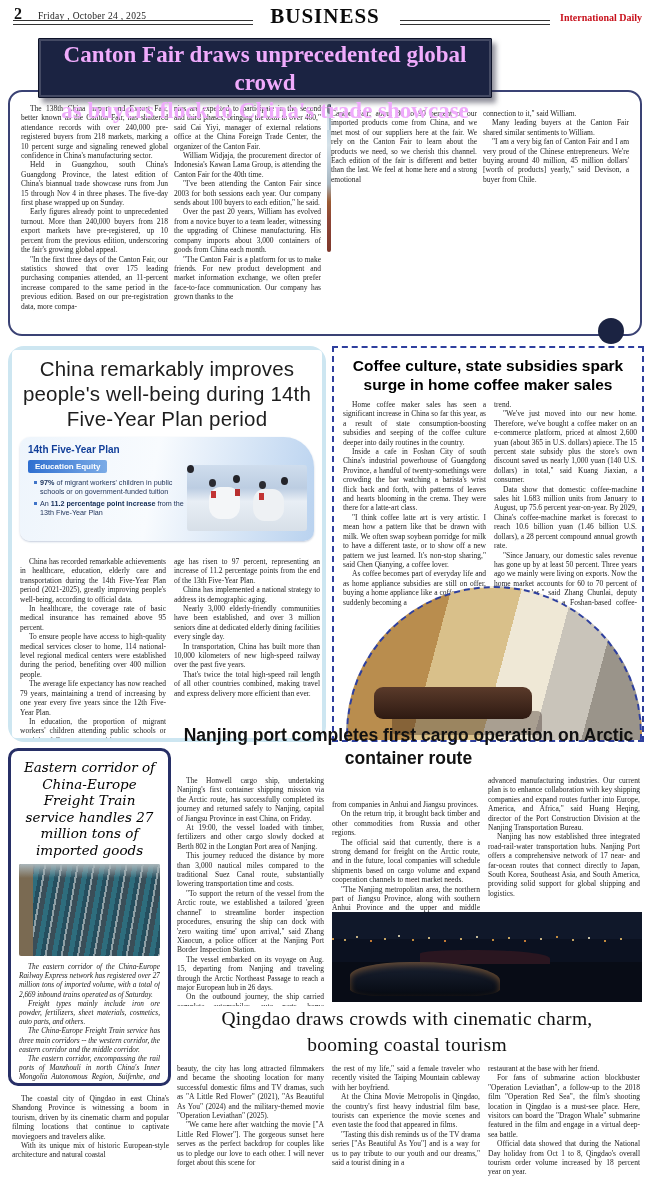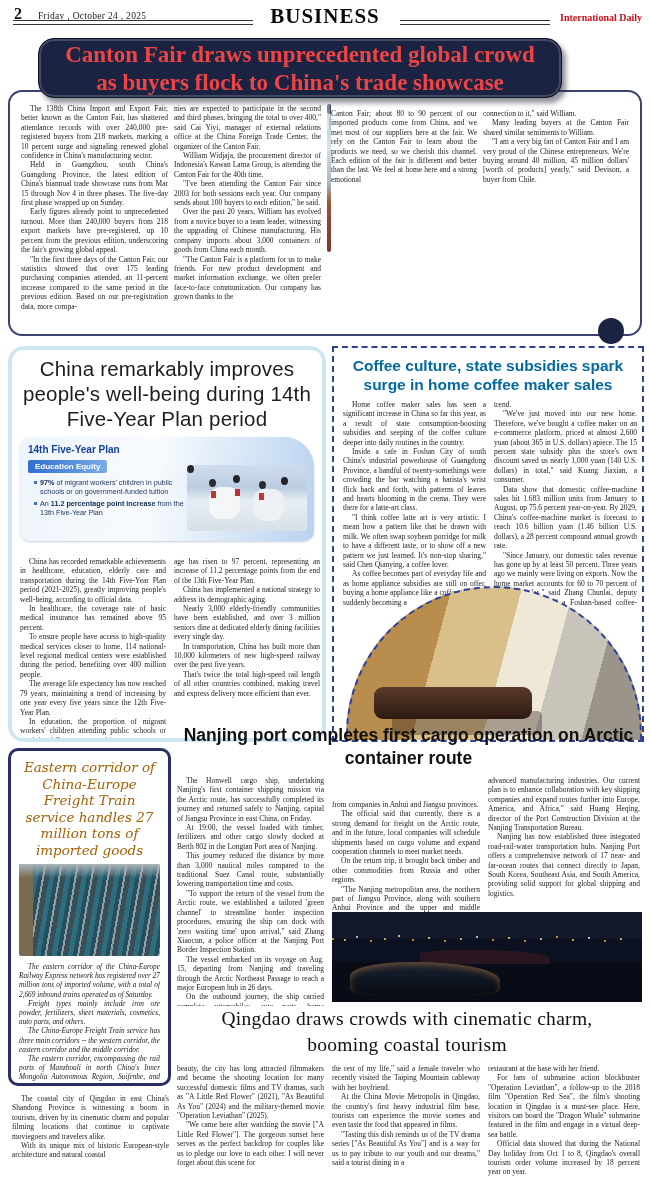--- a/index.html
+++ b/index.html
@@ -19,24 +19,24 @@
   .hdr-masthead{position:absolute;right:8px;top:12px;font-size:10px;font-weight:bold;color:#c8101b;}
 
   
   .body-text{overflow:hidden;}
   .body-text .para{margin:0;text-indent:9px;text-align:justify;
         font-size:7.5px;line-height:9.4px;color:#1b1b1b;}
   .cont .para:first-child{text-indent:0;}
   .sm .para{font-size:7.3px;line-height:9.2px;font-style:italic;}
 
   
-  .canton-banner{position:absolute;left:38px;top:38px;width:524px;height:60px;
-        background:#1b2342;border-radius:16px;border:1px solid #0d1228;
+  .canton-banner{position:absolute;left:38px;top:38px;width:454px;height:60px;
+        background:#1b2342;border-radius:1px;border:1px solid #0d1228;
         box-shadow:inset 0 0 0 2px rgba(255,255,255,.18), 4px 5px 5px rgba(40,40,60,.5);
-        text-align:center;color:#ef4444;font-weight:bold;font-size:23px;line-height:28px;
+        text-align:center;color:#f0abfc;font-weight:bold;font-size:23px;line-height:28px;
         padding-top:2px;box-sizing:border-box;z-index:5;}
   .canton-box{position:absolute;left:8px;top:90px;width:634px;height:246px;
         border:2px solid #3a4274;border-radius:14px;box-sizing:border-box;
         padding:12px 11px 6px 11px;z-index:1;}
   .canton-cols{display:flex;gap:6px;height:100%;}
   .canton-col{width:147px;flex:0 0 147px;}
   .canton-right{flex:1;display:flex;flex-direction:row;}
   .photo-canton{position:relative;width:100%;height:148px;border-radius:2px;overflow:hidden;
         background:
           linear-gradient(180deg,#8fa8ba 0%,#bcd2df 12%,#d7e3ea 28%,#bccbd6 42%,#a8b7c1 54%,#9a5a33 66%,#8e4536 78%,#7d382c 100%);}
@@ -49,21 +49,21 @@
   .photo-canton::after{content:"";position:absolute;left:0;top:0;width:100%;height:26px;
         background:repeating-linear-gradient(92deg,rgba(255,255,255,.4) 0 3px,rgba(120,140,160,.25) 3px 16px);}
   .canton-under{display:flex;gap:6px;margin-top:5px;flex:1;}
   .canton-under .body-text{width:146px;flex:0 0 146px;}
   .navy-dot{position:absolute;left:598px;top:318px;width:26px;height:26px;border-radius:50%;
         background:#1b2342;z-index:6;}
 
   
   .wellbeing{position:absolute;left:8px;top:346px;width:318px;height:396px;
         background:#cde6f1;border-radius:16px;box-sizing:border-box;padding:4px;}
-  .wellbeing-inner{background:#fff;border-radius:11px;height:100%;box-sizing:border-box;
+  .wellbeing-inner{background:#fff;border-radius:4px;height:100%;box-sizing:border-box;
         padding:6px 8px;overflow:hidden;}
   .wb-headline{font-family:"Liberation Sans",sans-serif;font-weight:300;
         font-size:20.5px;line-height:25px;text-align:center;color:#1d1d1d;letter-spacing:.2px;}
   .info-card{position:relative;margin-top:6px;height:104px;border-radius:10px 30px 10px 10px;
         background:linear-gradient(100deg,#eef5fc 0%,#f8fbfe 45%,#b9d2ef 100%);
         box-shadow:0 1px 2px rgba(60,90,140,.3);padding:7px 8px;box-sizing:border-box;overflow:hidden;}
   .info-title{font-family:"Liberation Sans",sans-serif;font-weight:bold;font-size:10px;color:#13409a;}
   .info-badge{display:inline-block;margin-top:4px;font-family:"Liberation Sans",sans-serif;
         font-weight:bold;font-size:8px;color:#fff;padding:2px 7px;
         background:linear-gradient(90deg,#2f6fd0,#7babe6);border-radius:2px;}
@@ -79,38 +79,38 @@
         box-shadow:22px 14px 0 #2b2b31,46px 10px 0 #232329,72px 16px 0 #2b2b31,94px 12px 0 #232329,34px 34px 0 12px #f4f6f8,78px 36px 0 12px #eef1f4;}
   .photo-education::after{content:"";position:absolute;left:24px;top:26px;width:5px;height:7px;background:#c23535;
         box-shadow:48px 2px 0 #c23535,24px -2px 0 #b83030;}
   .wb-cols{display:flex;gap:8px;margin-top:16px;}
   .wb-cols .body-text{width:146px;flex:0 0 146px;height:206px;}
 
   
   .coffee{position:absolute;left:332px;top:346px;width:312px;height:396px;background:#fff;
         border:2px dashed #2e3f9e;box-sizing:border-box;padding:8px 9px;overflow:hidden;}
   .coffee-headline{font-family:"Liberation Sans",sans-serif;font-weight:bold;font-size:15.5px;
-        line-height:19px;text-align:center;color:#0369a1;}
+        line-height:19px;text-align:center;color:#000000;}
   .coffee-cols{display:flex;gap:8px;margin-top:6px;}
   .coffee-cols .body-text{width:143px;flex:0 0 143px;}
   .photo-coffee{position:absolute;left:12px;top:238px;width:296px;height:296px;border-radius:50%;
         border:2px dashed #2e3f9e;box-sizing:border-box;overflow:hidden;
         background:linear-gradient(105deg,#b98d4e 0 28%,#d9c08a 28% 47%,#efe8d6 47% 61%,#c9c4ba 61% 74%,#9a948a 74% 100%);}
   .photo-coffee::before{content:"";position:absolute;left:9%;top:34%;width:54%;height:11%;
         background:linear-gradient(180deg,#5a3a2a,#2e1a12);border-radius:9px;
         box-shadow:14px 20px 0 -4px rgba(40,24,16,.35);}
   .photo-coffee::after{content:"";position:absolute;right:5%;bottom:16%;width:25%;height:19%;
         background:radial-gradient(circle at 40% 35%,#d94545,#9c2424);border-radius:45% 45% 40% 40%;
         box-shadow:-52px 18px 0 -2px #a82c2c, -20px 34px 0 6px #b7b3ad;}
 
   
   .freight{position:absolute;left:8px;top:748px;width:163px;height:338px;background:#fff;
         border:3px solid #272f66;border-radius:10px;box-sizing:border-box;padding:8px 8px;overflow:hidden;}
   .freight-title{font-family:"DejaVu Serif",serif;font-style:italic;font-size:13.5px;line-height:16.5px;
-        text-align:center;color:#a16207;}
+        text-align:center;color:#000000;}
   .photo-railway{position:relative;margin-top:6px;width:100%;height:92px;overflow:hidden;border-radius:2px;
         background:
           linear-gradient(90deg,#7a6a52 0 10%,rgba(0,0,0,0) 10%),
           repeating-linear-gradient(100deg,#2e6d7d 0 5px,#254e5e 5px 9px,#8fa0a6 9px 11px,#3a4e58 11px 16px),
           linear-gradient(180deg,#6b7d85,#4b6570);}
   .photo-railway::before{content:"";position:absolute;left:0;top:0;width:100%;height:14px;
         background:linear-gradient(180deg,#aab6ba,rgba(170,182,186,0));}
   .freight-body{margin-top:6px;}
 
   
@@ -157,21 +157,21 @@
   </div>
 
   <div class="canton-banner">
     <span style="display:block">Canton Fair draws unprecedented global crowd</span>
     <span style="display:block">as buyers flock to China's trade showcase</span>
   </div>
   <div class="canton-box">
     <div class="canton-cols">
       <div class="canton-col body-text">
           <p class="para">The 138th China Import and Export Fair, better known as the Canton Fair, has shattered attendance records with over 240,000 pre-registered buyers from 218 markets, marking a 10 percent surge and signaling renewed global confidence in China's manufacturing sector.</p>
-          <p class="para">Held in Guangzhou, south China's Guangdong Province, the latest edition of China's biannual trade showcase runs from Mar 15 through Nov 4 in three phases. The five-day first phase wrapped up on Sunday.</p>
+          <p class="para">Held in Guangzhou, south China's Guangdong Province, the latest edition of China's biannual trade showcase runs from Jun 15 through Nov 4 in three phases. The five-day first phase wrapped up on Sunday.</p>
           <p class="para">Early figures already point to unprecedented turnout. More than 240,000 buyers from 218 export markets have pre-registered, up 10 percent from the previous edition, underscoring the fair's growing global appeal.</p>
           <p class="para">"In the first three days of the Canton Fair, our statistics showed that over 175 leading purchasing companies attended, an 11-percent increase compared to the same period in the previous edition. Based on our pre-registration data, more compa-</p>
         </div>
       <div class="canton-col body-text cont">
           <p class="para">nies are expected to participate in the second and third phases, bringing the total to over 400," said Cai Yiyi, manager of external relations office at the China Foreign Trade Center, the organizer of the Canton Fair.</p>
           <p class="para">William Widjaja, the procurement director of Indonesia's Kawan Lama Group, is attending the Canton Fair for the 40th time.</p>
           <p class="para">"I've been attending the Canton Fair since 2003 for both sessions each year. Our company sends about 100 buyers to each edition," he said.</p>
           <p class="para">Over the past 20 years, William has evolved from a novice buyer to a team leader, witnessing the upgrading of Chinese manufacturing. His company imports about 3,000 containers of goods from China each month.</p>
           <p class="para">"The Canton Fair is a platform for us to make friends. For new product development and market information exchange, we often prefer face-to-face communication. Our company has grown thanks to the</p>
         </div>
@@ -259,22 +259,22 @@
   <div class="nj-col1 body-text">
       <p class="para">The Honwell cargo ship, undertaking Nanjing's first container shipping mission via the Arctic route, has successfully completed its journey and returned safely to Nanjing, capital of Jiangsu Province in east China, on Friday.</p>
       <p class="para">At 19:00, the vessel loaded with timber, fertilizers and other cargo slowly docked at Berth 802 in the Longtan Port area of Nanjing.</p>
       <p class="para">This journey reduced the distance by more than 3,000 nautical miles compared to the traditional Suez Canal route, substantially lowering transportation time and costs.</p>
       <p class="para">"To support the return of the vessel from the Arctic route, we established a tailored 'green channel' to streamline border inspection procedures, ensuring the ship can dock with 'zero waiting time' upon arrival," said Zhang Xiaocun, a police officer at the Nanjing Port Border Inspection Station.</p>
       <p class="para">The vessel embarked on its voyage on Aug. 15, departing from Nanjing and traveling through the Arctic Northeast Passage to reach a major European hub in 26 days.</p>
       <p class="para">On the outbound journey, the ship carried complete automobiles, auto parts, home appliances, industrial goods, and machinery</p>
     </div>
   <div class="nj-col2 body-text cont">
       <p class="para">from companies in Anhui and Jiangsu provinces.</p>
+      <p class="para">On the return trip, it brought back timber and other commodities from Russia and other regions.</p>
       <p class="para">The official said that currently, there is a strong demand for freight on the Arctic route, and in the future, local companies will schedule shipments based on cargo volume and expand cooperation channels to meet market needs.</p>
-      <p class="para">On the return trip, it brought back timber and other commodities from Russia and other regions.</p>
       <p class="para">"The Nanjing metropolitan area, the northern part of Jiangsu Province, along with southern Anhui Province and the upper and middle reaches of the Yangtze River, are home to a significant number of</p>
     </div>
   <div class="nj-col3 body-text cont">
       <p class="para">advanced manufacturing industries. Our current plan is to enhance collaboration with key shipping companies and expand routes further into Europe, America, and Africa," said Huang Heqing, director of the Port Construction Division at the Nanjing Transportation Bureau.</p>
       <p class="para">Nanjing has now established three integrated road-rail-water transportation hubs. Nanjing Port offers a comprehensive network of 17 near- and far-ocean routes that connect directly to Japan, South Korea, Southeast Asia, and South America, providing solid support for global shipping and logistics.</p>
     </div>
   <div class="photo-nightport"></div>
 
   <div class="qd-headline">
     <span style="display:block">Qingdao draws crowds with cinematic charm,</span>

